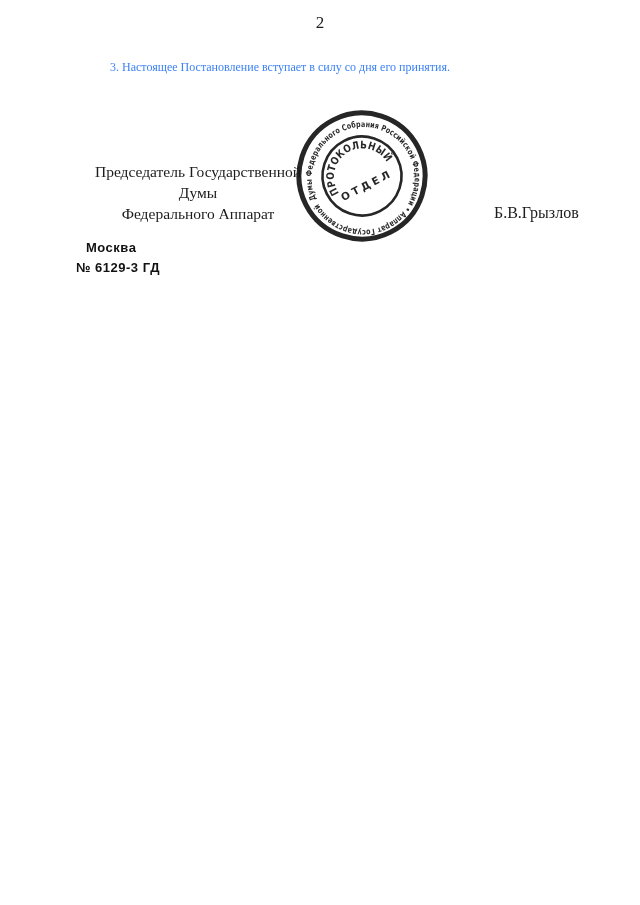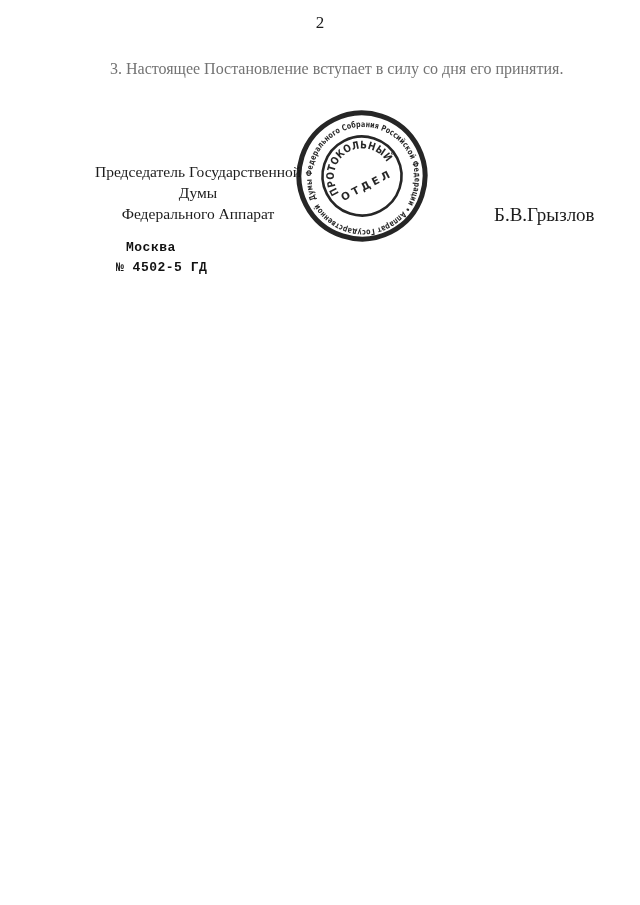--- a/index.html
+++ b/index.html
@@ -23,39 +23,39 @@
     left: 0;
     right: 0;
     text-align: center;
     font-size: 17px;
     color: #1c1c1c;
   }
   .paragraph {
     position: absolute;
     top: 60px;
     left: 110px;
-    font-size: 16px;
+    font-size: 12px;
     white-space: nowrap;
-    color: #737373;
+    color: #3b82f6;
   }
   .signature-title {
     position: absolute;
     top: 162px;
     left: 74px;
     width: 248px;
     text-align: center;
     font-size: 15.5px;
     line-height: 20.8px;
     color: #1c1c1c;
   }
   .signature-name {
     position: absolute;
     top: 204px;
     left: 494px;
-    font-size: 19px;
+    font-size: 16px;
     white-space: nowrap;
     color: #1c1c1c;
   }
   .stamp {
     position: absolute;
     top: 106px;
     left: 292px;
     width: 140px;
     height: 140px;
     opacity: 0.92;
@@ -63,28 +63,27 @@
   .stamp svg { width: 100%; height: 100%; }
   .stamp text {
     font-family: "DejaVu Sans", "Liberation Sans", sans-serif;
     font-weight: bold;
     fill: #141414;
   }
   .footer-block {
     position: absolute;
     top: 238px;
     left: 76px;
-    font-family: Liberation Mono, monospace;
+    font-family: Liberation Sans, sans-serif;
     font-weight: bold;
     font-size: 13px;
     line-height: 19.5px;
     letter-spacing: 0.5px;
     color: #111;
     white-space: nowrap;
-    margin-left: 40px;
   }
   .footer-city { padding-left: 10px; }
 </style>
 </head>
 <body>
 
 <div class="page">
 
   <div class="page-number">2</div>
 
@@ -110,16 +109,16 @@
         <text font-size="10.5" letter-spacing="0.4">
           <textPath href="#inner-arc-path" startOffset="3" textLength="92" lengthAdjust="spacingAndGlyphs">ПРОТОКОЛЬНЫЙ</textPath>
         </text>
         <text x="70" y="84" text-anchor="middle" font-size="10.5" letter-spacing="3">ОТДЕЛ</text>
       </g>
     </svg>
   </div>
 
   <div class="footer-block">
     <div class="footer-city">Москва</div>
-    <div>№ 4502-5 ГД</div>
+    <div>№ 6129-3 ГД</div>
   </div>
 
 </div>
 
 </body></html>

